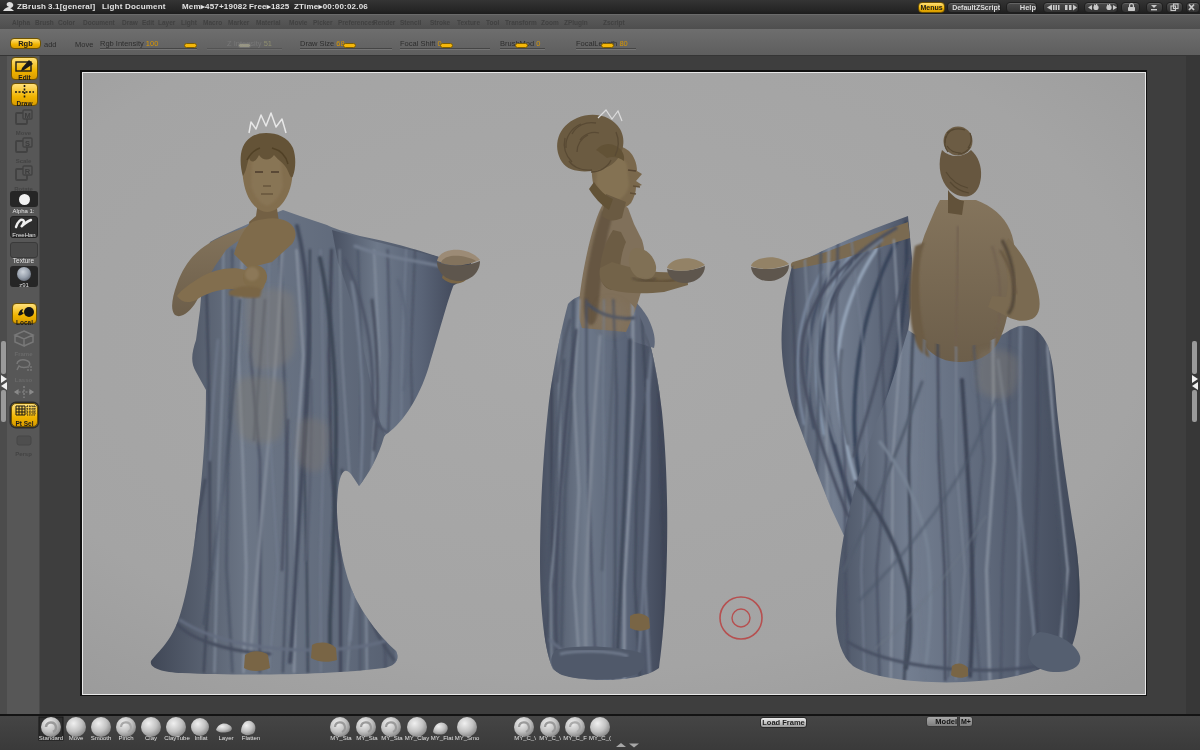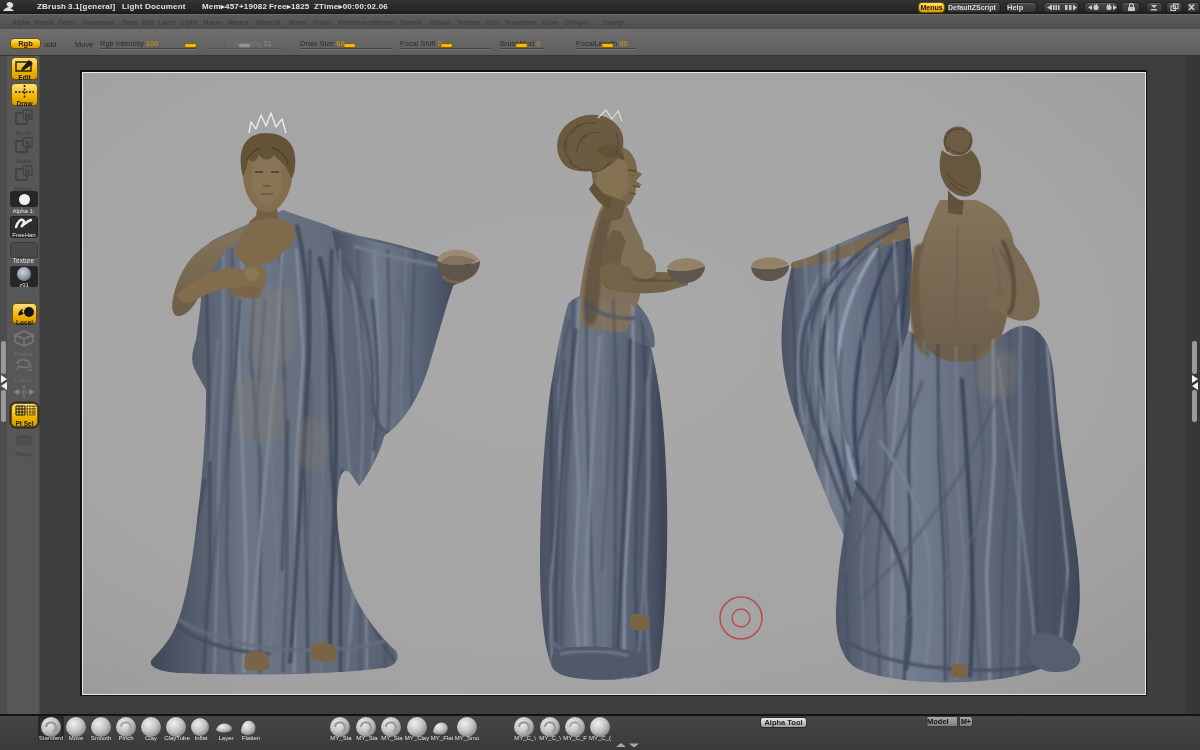--- a/index.html
+++ b/index.html
@@ -1,29 +1,29 @@
 <!DOCTYPE html>
 <html><head>
 <meta charset="utf-8">
 <style>
 html,body{margin:0;padding:0;width:1200px;height:750px;overflow:hidden;background:#3e3e3e;font-family:"Liberation Sans",sans-serif;}
 *{box-sizing:border-box;}
 .abs{position:absolute;}
 #titlebar{position:absolute;left:0;top:0;width:1200px;height:14px;background:linear-gradient(#343434,#262626 70%,#1c1c1c);color:#e6e6e6;}
-.tt{position:absolute;top:2px;font-size:8px;font-weight:bold;color:#e2e2e2;letter-spacing:0.2px;white-space:nowrap;margin-left:20px;}
+.tt{position:absolute;top:2px;font-size:8px;font-weight:bold;color:#e2e2e2;letter-spacing:0.2px;white-space:nowrap;}
 #menubar{position:absolute;left:0;top:14px;width:1200px;height:15px;background:linear-gradient(#5c5c5c,#4e4e4e);border-top:1px solid #6a6a6a;}
 .mi{position:absolute;top:4px;font-size:6.5px;font-weight:bold;color:#414141;white-space:nowrap;}
 #toolrow{position:absolute;left:0;top:29px;width:1200px;height:27px;background:linear-gradient(#6e6e6e,#5e5e5e);border-bottom:1px solid #353535;}
 .tl{position:absolute;font-size:7.5px;font-weight:normal;color:#2d2d2d;white-space:nowrap;}
 .tv{color:#d89600;}
 .tdim{color:#787878;margin-left:20px;}
 .sline{position:absolute;height:1px;background:#454545;box-shadow:0 1px 0 rgba(255,255,255,0.12);}
 .knob{position:absolute;width:13px;height:5px;border-radius:2.5px;background:#f5b70a;border:1px solid #7e5e00;}
 .ybtn{position:absolute;border-radius:4px;background:linear-gradient(#ffe07a,#f0b400 60%,#d99c00);border:1px solid #6e5200;color:#1a1a1a;font-weight:bold;text-align:center;}
-.dbtn{position:absolute;border-radius:4px;background:linear-gradient(#4a4a4a,#333333);border:1px solid #1e1e1e;color:#dcdcdc;font-weight:bold;text-align:left;box-shadow:inset 0 1px 0 rgba(255,255,255,0.15);}
+.dbtn{position:absolute;border-radius:4px;background:linear-gradient(#4a4a4a,#333333);border:1px solid #1e1e1e;color:#dcdcdc;font-weight:bold;text-align:right;box-shadow:inset 0 1px 0 rgba(255,255,255,0.15);}
 #lstrip{position:absolute;left:0;top:56px;width:7px;height:658px;background:#4c4c4c;}
 #lcol{position:absolute;left:7px;top:56px;width:33px;height:658px;background:#575757;border-right:1px solid #4a4a4a;}
 #rcol{position:absolute;left:1186px;top:56px;width:14px;height:658px;background:#373737;}
 #canvas{position:absolute;left:83px;top:73px;width:1062px;height:621px;background:#a5a5a5;}
 #canvasborder{position:absolute;left:80px;top:70px;width:1067px;height:626px;background:#111;}
 #canvashl{position:absolute;left:82px;top:72px;width:1064px;height:623px;background:#e8e8e8;}
 #btmline{position:absolute;left:0;top:714px;width:1200px;height:2px;background:#141414;}
 #tray{position:absolute;left:0;top:716px;width:1200px;height:34px;background:linear-gradient(#454545,#3a3a3a);}
 .thumblabel{position:absolute;top:735px;font-size:6px;color:#e2e2e2;white-space:nowrap;transform:translateX(-50%);z-index:6;}
 .licon{position:absolute;left:7px;width:33px;text-align:center;}
@@ -644,15 +644,15 @@
 <span class="thumblabel" style="left:341px">MY_Sta</span>
 <span class="thumblabel" style="left:367px">MY_Sta</span>
 <span class="thumblabel" style="left:392px">MY_Sta</span>
 <span class="thumblabel" style="left:417px">MY_Clay</span>
 <span class="thumblabel" style="left:442px">MY_Flat</span>
 <span class="thumblabel" style="left:467px">MY_Smo</span>
 <span class="thumblabel" style="left:525px">MY_C_\</span>
 <span class="thumblabel" style="left:550px">MY_C_\</span>
 <span class="thumblabel" style="left:575px">MY_C_F</span>
 <span class="thumblabel" style="left:600px">MY_C_(</span>
-<div class="abs" style="left:760px;top:717px;width:47px;height:11px;border-radius:3px;background:linear-gradient(#ececec,#9c9c9c);border:1px solid #2a2a2a;color:#1c1c1c;font-size:7.5px;font-weight:bold;text-align:center;line-height:10px;z-index:4">Alpha Tool</div>
-<div class="abs" style="left:926px;top:716px;width:32px;height:11px;border-radius:3px 0 0 3px;background:linear-gradient(#a8a8a8,#7e7e7e);border:1px solid #3a3a3a;color:#111;font-size:7.5px;font-weight:bold;text-align:left;line-height:10px;z-index:4">Model</div>
+<div class="abs" style="left:760px;top:717px;width:47px;height:11px;border-radius:3px;background:linear-gradient(#ececec,#9c9c9c);border:1px solid #2a2a2a;color:#1c1c1c;font-size:7.5px;font-weight:bold;text-align:center;line-height:10px;z-index:4">Load Frame</div>
+<div class="abs" style="left:926px;top:716px;width:32px;height:11px;border-radius:3px 0 0 3px;background:linear-gradient(#a8a8a8,#7e7e7e);border:1px solid #3a3a3a;color:#111;font-size:7.5px;font-weight:bold;text-align:right;line-height:10px;z-index:4">Model</div>
 <div class="abs" style="left:959px;top:716px;width:14px;height:11px;border-radius:0 3px 3px 0;background:linear-gradient(#a8a8a8,#7e7e7e);border:1px solid #3a3a3a;color:#111;font-size:7px;font-weight:bold;text-align:center;line-height:10px;z-index:4">M+</div>
 
 </body></html>

